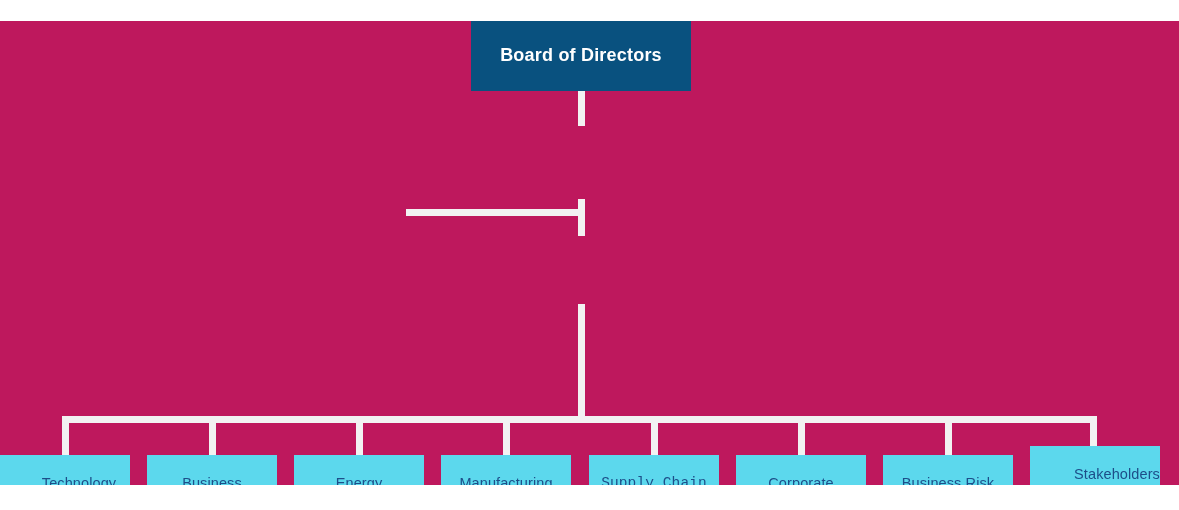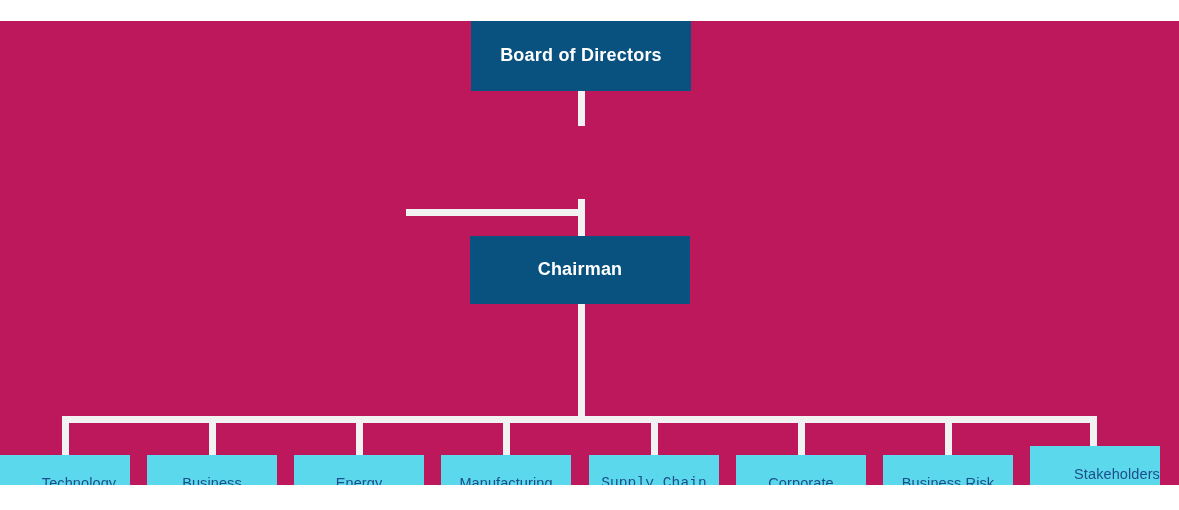--- a/index.html
+++ b/index.html
@@ -77,23 +77,20 @@
   <div class="connector" style="left:798px; top:395px; width:7px; height:39px;"></div>
   <div class="connector" style="left:945px; top:395px; width:7px; height:39px;"></div>
   <div class="connector" style="left:1090px; top:395px; width:7px; height:39px;"></div>
 
   <div class="node node-exec" style="left:471px; top:0px; width:220px; height:70px;">
     <span class="node-label">Board of Directors</span>
   </div>
 
 
 
-  <div class="node node-exec" style="left:470px; top:215px; width:220px; height:68px;">
-    <span class="node-label">Chairman</span>
-  </div>
 
   <div class="node node-unit" style="left:0px; top:434px; width:130px; height:76px;padding-left:28px;">
     <span class="node-label">Technology
 Sustainability</span>
   </div>
   <div class="node node-unit" style="left:147px; top:434px; width:130px; height:76px;">
     <span class="node-label">Business
 Sustainability</span>
   </div>
   <div class="node node-unit" style="left:294px; top:434px; width:130px; height:76px;text-align:center;">

